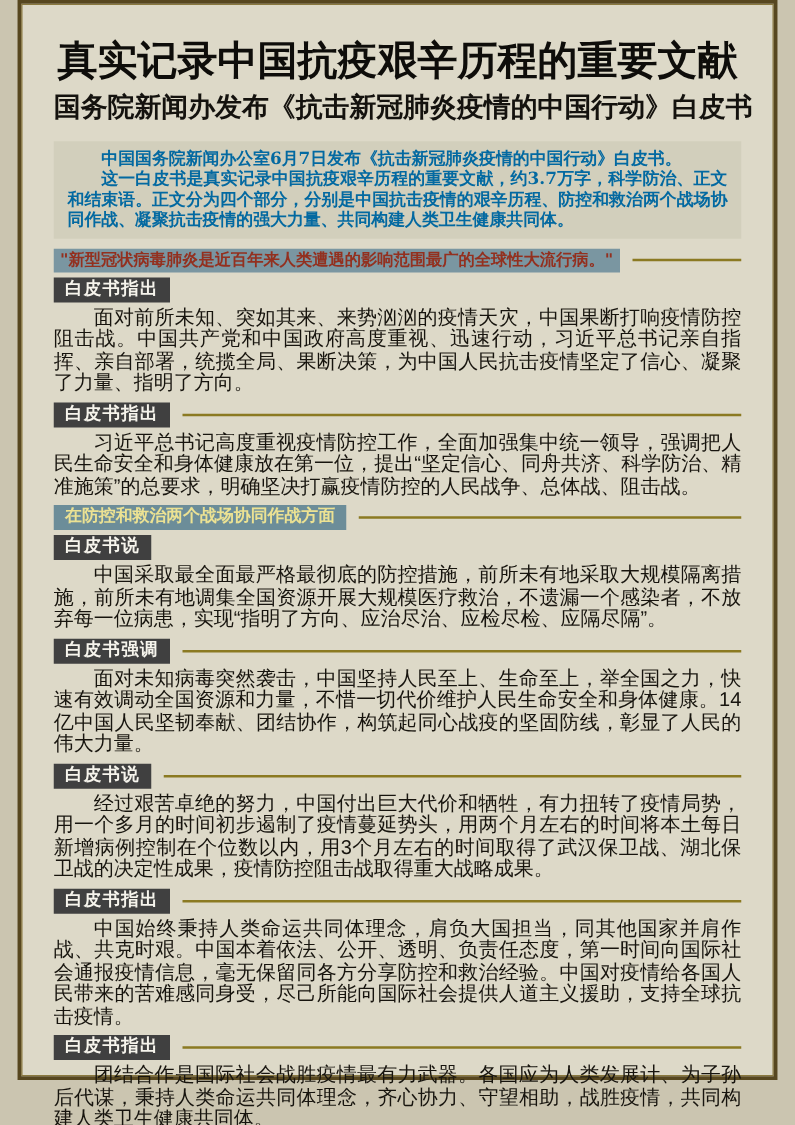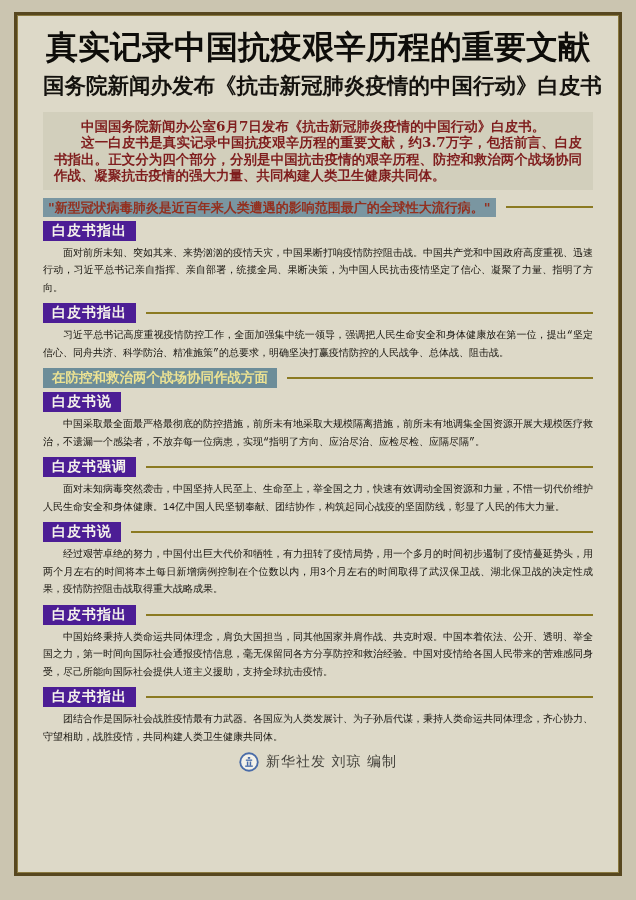--- a/index.html
+++ b/index.html
@@ -2,87 +2,87 @@
 <html><head>
 <meta charset="utf-8">
 <style>
   html,body { margin:0; padding:0; }
   body {
     width:636px; height:900px; overflow:hidden; position:relative;
     background:#cbc5b0;
     font-family:"DejaVu Sans", sans-serif;
   }
   .panel {
-    position:absolute; left:14px; top:12px; width:608px; height:864px;
+    position:absolute; left:14px; top:0; width:608px; height:864px;
     box-sizing:border-box;
     background:#ddd9c8;
     border:3px solid #57471f;
     box-shadow:inset 0 0 0 1px #8a793f;
-    padding:1px 26px 0 26px;
+    padding:14px 26px 0 26px;
   }
   .title {
     margin:12px 0 0 0; text-align:center;
     font-size:32px; line-height:1.22; font-weight:bold; color:#0e0d0a;
     font-family:"DejaVu Sans", sans-serif; white-space:nowrap;
   }
   .subtitle {
     margin:5px 0 0 0; 
     font-size:21.5px; line-height:1.3; font-weight:bold; color:#14120e;
     white-space:nowrap;
   }
   .intro {
     margin-top:12px; background:#d2cfbc; padding:6px 11px;
     font-family:"DejaVu Serif", serif; font-weight:bold;
-    font-size:13.5px; line-height:16.5px; color:#7f1d1d;
+    font-size:13.5px; line-height:16.5px; color:#0369a1;
   }
   .intro p { margin:0; text-indent:2em; text-align:justify; }
   .row { display:flex; align-items:center; }
   .rule { flex:1; height:0; border-top:2px solid #8b7a22; margin-left:10px; }
   .quote-row { margin-top:8px; }
   .quote-chip {
     background:#7a96a1; color:#93301f;
     font-weight:bold; font-size:13px; line-height:17px;
     padding:1px 5px; white-space:nowrap;
   }
   .badge-row { margin-top:4px; }
   .badge {
-    background:#4c1d95; color:#f6f4ec;
+    background:#404040; color:#f6f4ec;
     font-weight:bold; font-size:14px; line-height:17px;
     padding:1px 9px 2px 9px; letter-spacing:1px; white-space:nowrap;
   }
   .sub-row { margin-top:5px; }
   .sub-chip {
     background:#6c8d99; color:#ece293;
     font-weight:bold; font-size:13.5px; line-height:17px;
     padding:1px 9px 2px 9px; white-space:nowrap;
   }
   .para {
     margin:4px 0 6px 0; text-indent:2em; text-align:justify;
-    font-family:Liberation Mono, monospace;
-    font-size:10px; line-height:17.5px; color:#17140e;
+    font-family:Liberation Sans, sans-serif;
+    font-size:16px; line-height:17.5px; color:#17140e;
   }
   .footer {
     margin-top:6px; display:flex; align-items:center; justify-content:center; gap:7px;
   }
   .footer-credit {
     font-size:14px; color:#44423c; letter-spacing:1px;
   }
   .logo { width:20px; height:20px; display:block; }
 </style>
 </head>
 <body>
 
 <div class="panel">
 
   <h1 class="title">真实记录中国抗疫艰辛历程的重要文献</h1>
   <h2 class="subtitle">国务院新闻办发布《抗击新冠肺炎疫情的中国行动》白皮书</h2>
 
   <div class="intro">
     <p>中国国务院新闻办公室6月7日发布《抗击新冠肺炎疫情的中国行动》白皮书。</p>
-    <p>这一白皮书是真实记录中国抗疫艰辛历程的重要文献，约3.7万字，包括前言、白皮书指出。正文分为四个部分，分别是中国抗击疫情的艰辛历程、防控和救治两个战场协同作战、凝聚抗击疫情的强大力量、共同构建人类卫生健康共同体。</p>
+    <p>这一白皮书是真实记录中国抗疫艰辛历程的重要文献，约3.7万字，科学防治、正文和结束语。正文分为四个部分，分别是中国抗击疫情的艰辛历程、防控和救治两个战场协同作战、凝聚抗击疫情的强大力量、共同构建人类卫生健康共同体。</p>
   </div>
 
   <div class="row quote-row">
     <span class="quote-chip">"新型冠状病毒肺炎是近百年来人类遭遇的影响范围最广的全球性大流行病。"</span>
     <span class="rule"></span>
   </div>
 
   <div>
     <div class="row badge-row">
       <span class="badge">白皮书指出</span>
@@ -124,21 +124,21 @@
       <span class="rule"></span>
     </div>
     <p class="para">经过艰苦卓绝的努力，中国付出巨大代价和牺牲，有力扭转了疫情局势，用一个多月的时间初步遏制了疫情蔓延势头，用两个月左右的时间将本土每日新增病例控制在个位数以内，用3个月左右的时间取得了武汉保卫战、湖北保卫战的决定性成果，疫情防控阻击战取得重大战略成果。</p>
   </div>
 
   <div>
     <div class="row badge-row">
       <span class="badge">白皮书指出</span>
       <span class="rule"></span>
     </div>
-    <p class="para">中国始终秉持人类命运共同体理念，肩负大国担当，同其他国家并肩作战、共克时艰。中国本着依法、公开、透明、举全国之力，第一时间向国际社会通报疫情信息，毫无保留同各方分享防控和救治经验。中国对疫情给各国人民带来的苦难感同身受，尽己所能向国际社会提供人道主义援助，支持全球抗击疫情。</p>
+    <p class="para">中国始终秉持人类命运共同体理念，肩负大国担当，同其他国家并肩作战、共克时艰。中国本着依法、公开、透明、负责任态度，第一时间向国际社会通报疫情信息，毫无保留同各方分享防控和救治经验。中国对疫情给各国人民带来的苦难感同身受，尽己所能向国际社会提供人道主义援助，支持全球抗击疫情。</p>
   </div>
 
   <div>
     <div class="row badge-row">
       <span class="badge">白皮书指出</span>
       <span class="rule"></span>
     </div>
     <p class="para">团结合作是国际社会战胜疫情最有力武器。各国应为人类发展计、为子孙后代谋，秉持人类命运共同体理念，齐心协力、守望相助，战胜疫情，共同构建人类卫生健康共同体。</p>
   </div>
 

